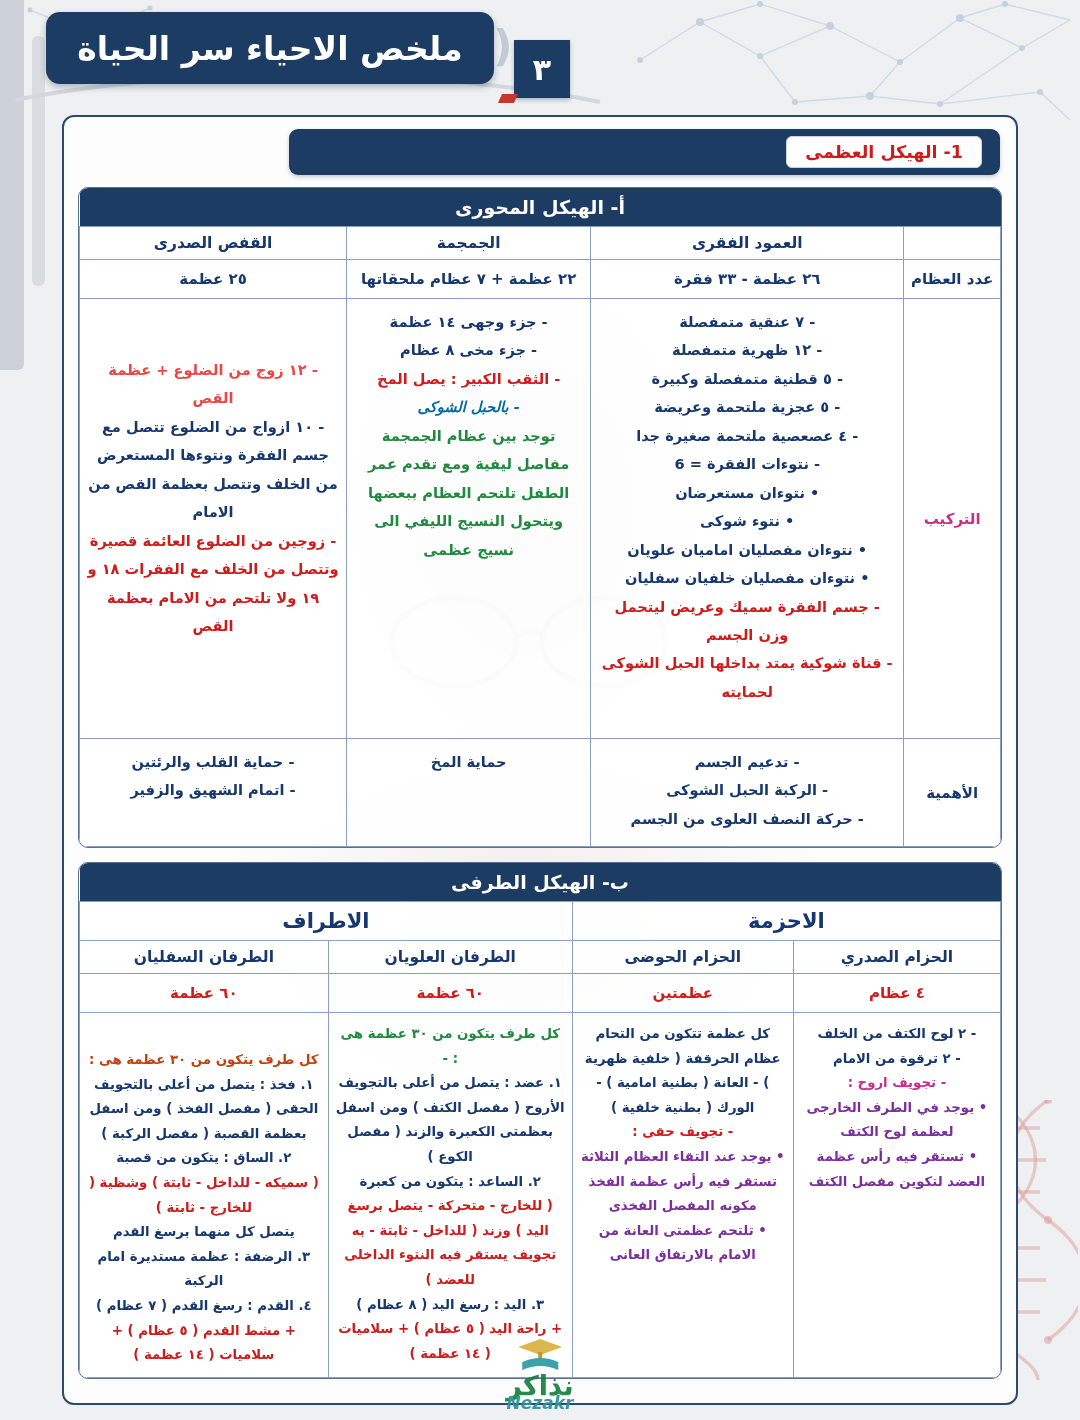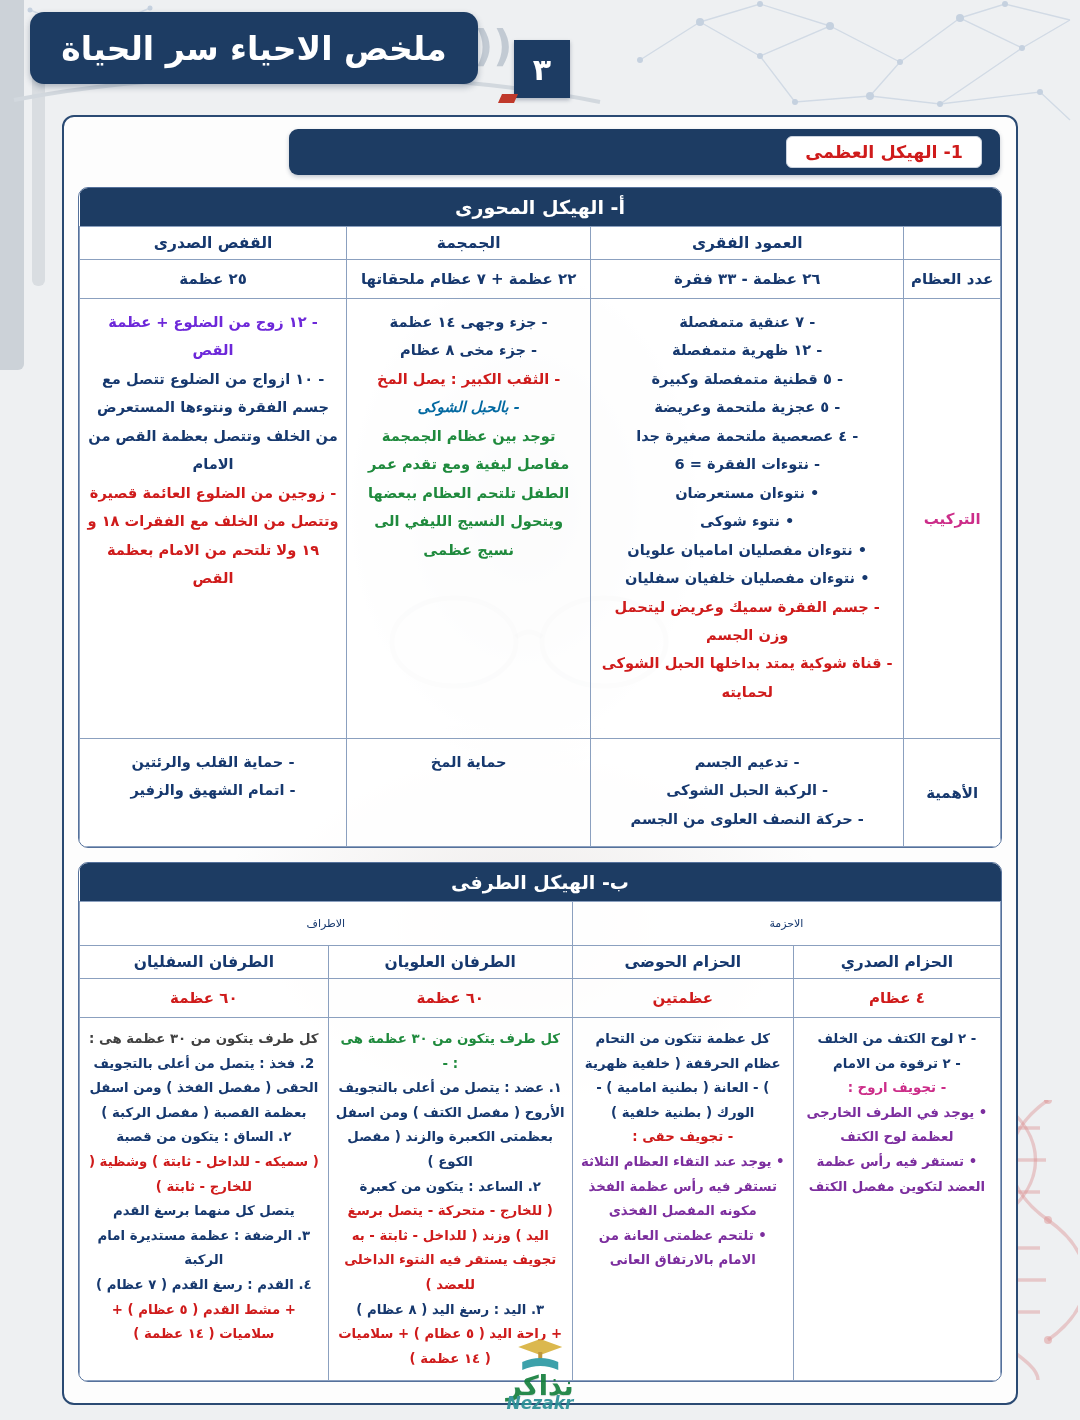--- a/index.html
+++ b/index.html
@@ -17,21 +17,21 @@
     position:relative;overflow:hidden;background:#eef0f2;
     font-family:"DejaVu Sans","Liberation Sans",sans-serif;
     direction:rtl;
   }
   
   .net{position:absolute;top:0;left:0;z-index:0;opacity:.85}
   .swoosh{position:absolute;top:0;left:0;z-index:1}
   .side-strip-a{position:absolute;left:0;top:0;width:24px;height:370px;background:#ccd2d8;border-radius:0 0 6px 0}
   .side-strip-b{position:absolute;left:32px;top:36px;width:13px;height:250px;background:#d9dde1;border-radius:6px}
   .banner{
-    position:absolute;top:12px;left:30px;width:448px;height:72px;z-index:3;
+    position:absolute;top:12px;left:46px;width:448px;height:72px;z-index:3;
     background:var(--header-bg);border-radius:14px;display:flex;align-items:center;justify-content:center;
     color:#fff;font-size:33px;font-weight:bold;box-shadow:0 3px 6px rgba(20,40,70,.3);
   }
   .parens{position:absolute;top:22px;left:474px;z-index:2;font-size:42px;font-weight:bold;color:#c2cad3}
   .pagenum{
     position:absolute;top:40px;left:514px;width:56px;height:58px;z-index:3;
     background:var(--header-bg);color:#fff;font-size:30px;font-weight:bold;
     display:flex;align-items:center;justify-content:center;box-shadow:0 2px 4px rgba(20,40,70,.3);
   }
   .red-tick{position:absolute;top:94px;left:500px;width:16px;height:9px;background:#c0392b;transform:skewX(-24deg);z-index:3}
@@ -63,21 +63,21 @@
   .tbl-wrap{
     position:relative;z-index:1;border:1.5px solid #55719b;border-radius:10px;
     overflow:hidden;background:rgba(255,255,255,.86);margin-bottom:14px;
   }
   table{width:100%;border-collapse:collapse}
   th,td{border:1px solid var(--line)}
   .tbl-title th{
     background:var(--header-bg);color:#fff;font-size:19px;font-weight:bold;
     padding:8px 6px;border:none;letter-spacing:.3px;
   }
-  .grouphead th{color:var(--navy);font-size:11px;font-weight:normal;padding:15px 4px;background:rgba(255,255,255,.6)}
+  .grouphead th{color:var(--navy);font-size:21px;font-weight:bold;padding:7px 4px;background:rgba(255,255,255,.6)}
   .colhead th{color:var(--navy);font-size:15.5px;font-weight:bold;padding:7px 4px;background:rgba(255,255,255,.6)}
   .rowlbl{font-size:15px;font-weight:bold;text-align:center;vertical-align:middle;color:var(--navy);background:rgba(255,255,255,.6)}
   .rowlbl.magenta{color:var(--magenta)}
   .count-cell{text-align:center;font-weight:bold;font-size:15px;padding:10px 4px;color:var(--navy);vertical-align:middle}
   .count-cell.red{color:var(--red)}
   .cell{padding:9px 7px;vertical-align:top;text-align:center}
   .cell .li{font-weight:bold;font-size:14.6px;line-height:1.95;color:var(--navy)}
   .row-structure td{height:440px}
   .row-importance td{height:108px}
   .tblB .cell .li{font-size:13.3px;line-height:1.85}
@@ -197,21 +197,21 @@
               <div class="li" style="color: rgb(207, 27, 27);">- قناة شوكية يمتد بداخلها الحبل الشوكى لحمايته</div>
             </td>
           <td class="cell">
               <div class="li" style="color: rgb(22, 56, 110);">- جزء وجهى  ١٤ عظمة</div>
               <div class="li" style="color: rgb(22, 56, 110);">- جزء مخى  ٨ عظام</div>
               <div class="li" style="color: rgb(207, 27, 27);">- الثقب الكبير : يصل المخ</div>
               <div class="li" style="color: #0369a1; font-style: italic;">- بالحبل الشوكى</div>
               <div class="li" style="color: rgb(31, 138, 61);">توجد بين عظام الجمجمة مفاصل ليفية ومع تقدم عمر الطفل تلتحم العظام ببعضها ويتحول النسيج الليفي الى نسيج عظمى</div>
             </td>
           <td class="cell">
-              <div class="li" style="color: #6d28d9;">- ١٢ زوج من الضلوع + عظمة القص</div>
+              <div class="li" style="color: #ef4444; margin-top: 48px;">- ١٢ زوج من الضلوع + عظمة القص</div>
               <div class="li" style="color: rgb(22, 56, 110);">- ١٠ ازواج من الضلوع تتصل مع جسم الفقرة ونتوءها المستعرض من الخلف وتتصل بعظمة القص من الامام</div>
               <div class="li" style="color: rgb(207, 27, 27);">- زوجين من الضلوع العائمة قصيرة وتتصل من الخلف مع الفقرات ١٨ و ١٩ ولا تلتحم من الامام بعظمة القص</div>
             </td>
         </tr>
         <tr class="row-importance">
           <td class="rowlbl">الأهمية</td>
           <td class="cell">
               <div class="li" style="color: rgb(22, 56, 110);">- تدعيم الجسم</div>
               <div class="li" style="color: rgb(22, 56, 110);">- الركبة الحبل الشوكى</div>
               <div class="li" style="color: rgb(22, 56, 110);">- حركة النصف العلوى من الجسم</div>
@@ -274,22 +274,22 @@
             </td>
           <td class="cell">
               <div class="li" style="color: rgb(31, 138, 61);">كل طرف يتكون من ٣٠ عظمة هى : -</div>
               <div class="li" style="color: rgb(22, 56, 110);">١. عضد : يتصل من أعلى بالتجويف الأروح ( مفصل الكتف ) ومن اسفل بعظمتى الكعبرة والزند ( مفصل الكوع )</div>
               <div class="li" style="color: rgb(22, 56, 110);">٢. الساعد : يتكون من كعبرة</div>
               <div class="li" style="color: rgb(207, 27, 27);">( للخارج - متحركة - يتصل برسغ اليد ) وزند ( للداخل - ثابتة - به تجويف يستقر فيه النتوء الداخلى للعضد )</div>
               <div class="li" style="color: rgb(22, 56, 110);">٣. اليد : رسغ اليد ( ٨ عظام )</div>
               <div class="li" style="color: rgb(207, 27, 27);">+ راحة اليد ( ٥ عظام ) + سلاميات ( ١٤ عظمة )</div>
             </td>
           <td class="cell">
-              <div class="li" style="color: #404040;">كل طرف يتكون من ٣٠ عظمة هى :</div>
-              <div class="li" style="color: rgb(22, 56, 110);">2. فخذ : يتصل من أعلى بالتجويف الحقى ( مفصل الفخذ ) ومن اسفل بعظمة القصبة ( مفصل الركبة )</div>
+              <div class="li" style="color: #c2410c; margin-top: 26px;">كل طرف يتكون من ٣٠ عظمة هى :</div>
+              <div class="li" style="color: rgb(22, 56, 110);">١. فخذ : يتصل من أعلى بالتجويف الحقى ( مفصل الفخذ ) ومن اسفل بعظمة القصبة ( مفصل الركبة )</div>
               <div class="li" style="color: rgb(22, 56, 110);">٢. الساق : يتكون من قصبة</div>
               <div class="li" style="color: rgb(207, 27, 27);">( سميكه - للداخل - ثابتة ) وشظية ( للخارج - ثابتة )</div>
               <div class="li" style="color: rgb(22, 56, 110);">يتصل كل منهما برسغ القدم</div>
               <div class="li" style="color: rgb(22, 56, 110);">٣. الرضفة : عظمة مستديرة امام الركبة</div>
               <div class="li" style="color: rgb(22, 56, 110);">٤. القدم : رسغ القدم ( ٧ عظام )</div>
               <div class="li" style="color: rgb(207, 27, 27);">+ مشط القدم ( ٥ عظام ) + سلاميات ( ١٤ عظمة )</div>
             </td>
         </tr>
       </tbody>
     </table>

